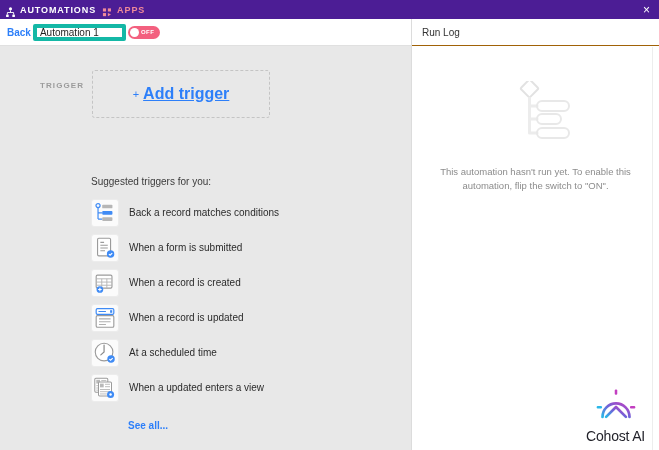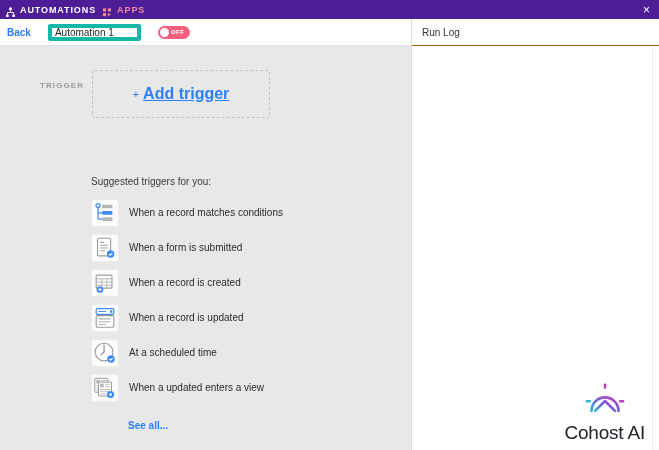--- a/index.html
+++ b/index.html
@@ -40,21 +40,21 @@
   }
 
   
   .subheader {
     position: absolute; top: 19px; left: 0;
     width: 411px; height: 27px;
     background: #ffffff;
     border-bottom: 1px solid #e0e0e0;
     display: flex; align-items: center;
     padding-left: 7px;
-    gap: 17px;
+    gap: 2px;
   }
   .back-link {
     font-size: 10px; color: #2d7ff9; font-weight: bold;
     cursor: pointer;
   }
   .name-input {
     width: 93px; height: 17px;
     border: 4px solid #14b8a6; border-radius: 2px;
     font-family: "Liberation Sans", sans-serif;
     font-size: 10px; color: #1f1f1f;
@@ -159,21 +159,21 @@
     width: 7px; height: 403px;
     background: #ffffff; border-left: 1px solid #ededed;
   }
 
   
   .brand {
     position: absolute; right: 14px; bottom: 6px;
     display: flex; flex-direction: column; align-items: center;
   }
   .brand-name {
-    font-size: 19px; color: #23232b; letter-spacing: -0.2px;
+    font-size: 14px; color: #23232b; letter-spacing: -0.2px;
     margin-top: -1px;
     text-align: right;
   }
 </style>
 </head>
 <body>
 
 <div class="topbar">
 
   <div class="topbar-item">
@@ -231,21 +231,21 @@
     <div class="sugg-item">
       <span class="sugg-icon">
         <svg viewBox="0 0 28 28" width="26" height="26">
           <circle cx="6.5" cy="6" r="2.2" fill="none" stroke="#3f8bf5" stroke-width="1.3"></circle>
           <path d="M6.5 8.4 V20.5 M6.5 13.8 H11 M6.5 20.5 H11" stroke="#3f8bf5" stroke-width="1.3" fill="none"></path>
           <rect x="11" y="5" width="11" height="4" rx="1" fill="#b6b6b6"></rect>
           <rect x="11" y="11.8" width="11" height="4" rx="1" fill="#3f8bf5"></rect>
           <rect x="11" y="18.5" width="11" height="4" rx="1" fill="#b6b6b6"></rect>
         </svg>
       </span>
-      <span class="sugg-text">When a record matches conditions</span>
+      <span class="sugg-text">Back a record matches conditions</span>
     </div>
 
     <div class="sugg-item">
       <span class="sugg-icon">
         <svg viewBox="0 0 28 28" width="26" height="26">
           <rect x="6" y="3.5" width="14" height="19" rx="1.4" fill="#fff" stroke="#9b9b9b" stroke-width="1.2"></rect>
           <path d="M9 8 H13 M9 11 H17 M9 14 H17 M9 17 H14" stroke="#9b9b9b" stroke-width="1.2"></path>
           <circle cx="20" cy="20.5" r="4" fill="#3f8bf5"></circle>
           <path d="M18.2 20.5 l1.3 1.3 l2.3 -2.4" stroke="#fff" stroke-width="1.2" fill="none"></path>
         </svg>
@@ -312,20 +312,32 @@
 </div>
 
 <div class="right-panel">
 
   <div class="runlog-header">
     <span class="runlog-title">Run Log</span>
   </div>
 
   <div class="scroll-track"></div>
 
+  <div class="empty-wrap">
+    <span class="empty-illus">
+      <svg viewBox="0 0 70 62" width="70" height="62">
+        <rect x="22" y="1" width="13" height="13" rx="1.5" fill="none" stroke="#e2e2e2" stroke-width="2" transform="rotate(45 28.5 7.5)"></rect>
+        <path d="M28.5 17 V52 M28.5 25 H36 M28.5 38 H36 M28.5 52 H36" stroke="#ececec" stroke-width="3" fill="none" stroke-linecap="round"></path>
+        <rect x="36" y="20" width="32" height="10" rx="5" fill="none" stroke="#e8e8e8" stroke-width="2"></rect>
+        <rect x="36" y="33" width="24" height="10" rx="5" fill="none" stroke="#e8e8e8" stroke-width="2"></rect>
+        <rect x="36" y="47" width="32" height="10" rx="5" fill="none" stroke="#e8e8e8" stroke-width="2"></rect>
+      </svg>
+    </span>
+    <div class="empty-text">This automation hasn't run yet. To enable this automation, flip the switch to "ON".</div>
+  </div>
 </div>
 
 <div class="brand">
   <span>
     <svg viewBox="0 0 44 40" width="40" height="36">
       <defs>
         <linearGradient id="cg" x1="0" y1="1" x2="1" y2="0">
           <stop offset="0%" stop-color="#2ab7e8"></stop>
           <stop offset="50%" stop-color="#6f63d8"></stop>
           <stop offset="100%" stop-color="#c23ec0"></stop>

